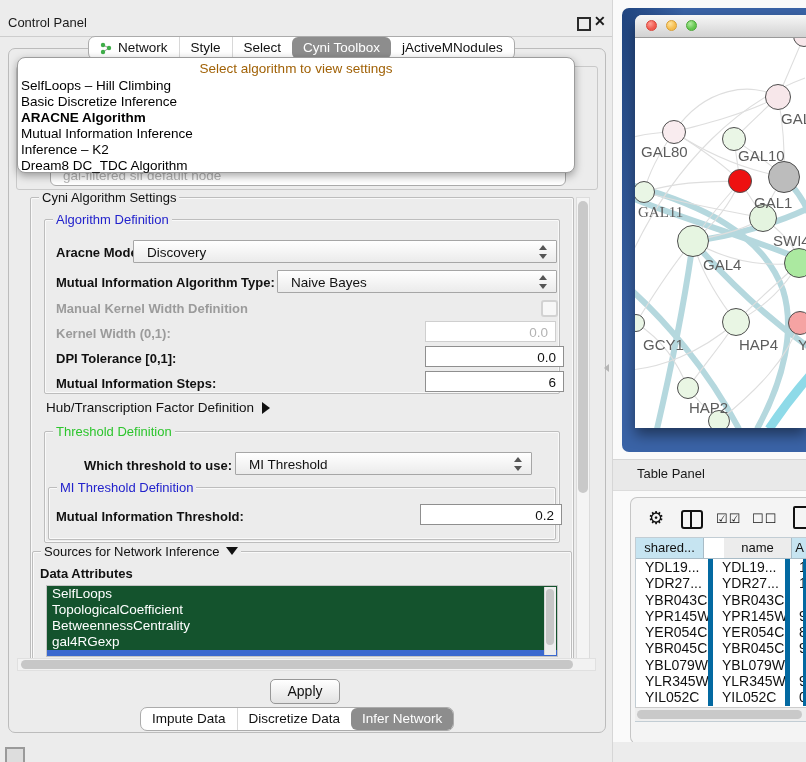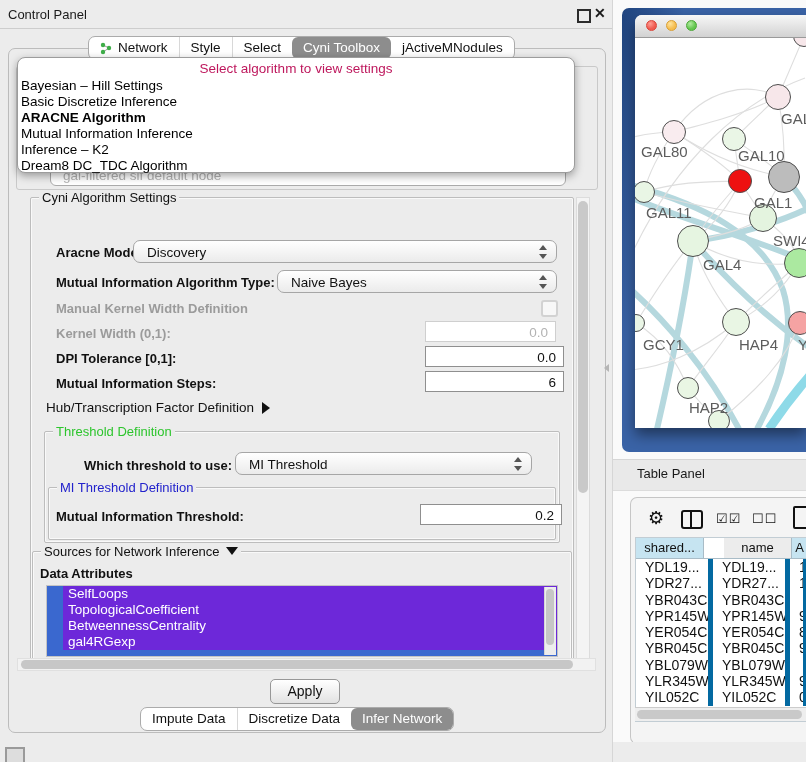--- a/index.html
+++ b/index.html
@@ -2,71 +2,71 @@
 <html><head>
 <meta charset="utf-8">
 <style>
   html,body{margin:0;padding:0;}
   body{width:806px;height:762px;position:relative;overflow:hidden;
        font-family:"Liberation Sans",sans-serif;background:#fafafa;color:#111;}
   .abs{position:absolute;}
 
   
   .control-panel{left:0;top:0;width:612px;height:762px;background:#ececec;border-right:1px solid #d6d6d6;}
-  .cp-titlebar{left:0;top:0;width:612px;height:28px;background:#ececec;border-bottom:1px solid #cdcdcd;}
+  .cp-titlebar{left:0;top:8px;width:612px;height:28px;background:#ececec;border-bottom:1px solid #cdcdcd;}
   .cp-title{left:8px;top:7px;font-size:13px;color:#1a1a1a;}
   .float-btn{left:577px;top:9px;width:10px;height:10px;border:2px solid #2b2b2b;background:transparent;}
   .close-btn{left:594px;top:5px;font-size:14px;font-weight:bold;color:#1a1a1a;}
 
   .content-frame{left:8px;top:48px;width:596px;height:683px;border:1px solid #bcbcbc;border-radius:7px;background:#ececec;}
 
   .tabbar{height:22px;background:#fff;border:1px solid #ababab;border-radius:7px;display:flex;align-items:center;z-index:6;}
   .tab{font-size:13.5px;color:#111;padding:0 11px;height:22px;line-height:22px;white-space:nowrap;display:flex;align-items:center;gap:5px;}
   .tab + .tab{border-left:1px solid #d8d8d8;}
   .tab.selected{background:#8d8d8d;color:#fff;border-radius:6px;border-left:none;}
   .tab.selected + .tab{border-left:none;}
   .top-tabbar{left:88px;top:36px;}
   .bottom-tabbar{left:140px;top:707px;}
 
   
   .algo-dropdown{left:17px;top:57px;width:558px;height:116px;background:#fff;border:1px solid #9c9c9c;
       border-radius:8px;box-shadow:0 3px 9px rgba(0,0,0,.35);z-index:10;padding-top:3px;box-sizing:border-box;}
-  .algo-placeholder{text-align:center;color:#be185d;font-size:13.5px;height:17px;line-height:16px;}
+  .algo-placeholder{text-align:center;color:#a16207;font-size:13.5px;height:17px;line-height:16px;}
   .algo-item{font-size:13.5px;color:#000;height:16px;line-height:16px;padding-left:3px;white-space:nowrap;}
   .algo-item.bold{font-weight:bold;}
 
   .bg-group{left:16px;top:66px;width:580px;height:122px;border:1px solid #c9c9c9;border-radius:3px;z-index:1;}
   .bg-combo{left:50px;top:163px;width:516px;height:23px;border:1px solid #ababab;border-radius:6px;background:#fff;
       z-index:2;color:#b3b3b3;font-size:13.5px;line-height:23px;padding-left:12px;box-sizing:border-box;white-space:nowrap;overflow:hidden;}
 
   
   .groupbox{border:1px solid #bdbdbd;border-radius:2px;box-shadow:inset 0 0 0 1px rgba(255,255,255,.7);}
   .group-label{position:absolute;top:-8px;left:8px;background:#ececec;padding:0 3px;font-size:13px;white-space:nowrap;}
   .lbl-blue{color:#2222cc;}
   .lbl-green{color:#2dc52d;}
   .lbl-black{color:#111;}
 
   .fieldlabel{font-size:13px;font-weight:bold;color:#111;white-space:nowrap;}
   .fieldlabel.disabled{color:#9b9b9b;}
-  .combo{height:23px;border:1px solid #a6a6a6;border-radius:7px;background:linear-gradient(#ffffff,#ebebeb);
+  .combo{height:23px;border:1px solid #a6a6a6;border-radius:1px;background:linear-gradient(#ffffff,#ebebeb);
       font-size:13.5px;line-height:23px;padding-left:13px;color:#111;box-sizing:border-box;white-space:nowrap;}
   .spin{position:absolute;right:8px;top:4px;width:9px;height:14px;}
   .spin::before{content:"";position:absolute;top:0;left:0;border-left:4px solid transparent;border-right:4px solid transparent;border-bottom:5px solid #555;}
   .spin::after{content:"";position:absolute;bottom:0;left:0;border-left:4px solid transparent;border-right:4px solid transparent;border-top:5px solid #555;}
   .field{height:21px;border:1px solid #8f8f8f;background:#fff;font-size:13.5px;line-height:21px;
       text-align:right;padding-right:7px;box-sizing:border-box;color:#111;}
   .field.disabled{border:1px solid #cfcfcf;color:#b3b3b3;}
   .checkbox{width:13px;height:13px;border:2px solid #d2d2d2;border-radius:3px;background:#f7f7f7;}
 
   .expander{font-size:13.5px;color:#111;white-space:nowrap;}
   .arrow-right{display:inline-block;margin-left:8px;border-top:6px solid transparent;border-bottom:6px solid transparent;border-left:8px solid #111;vertical-align:-2px;}
   .arrow-down{display:inline-block;margin-left:6px;border-left:6px solid transparent;border-right:6px solid transparent;border-top:8px solid #111;vertical-align:1px;}
 
   .attr-list{left:46px;top:585px;width:510px;height:70px;border:1px solid #c4c4c4;background:#3a68cf;overflow:hidden;}
-  .attr-item{height:16px;line-height:16px;background:#6d28d9;color:#fff;font-size:13.5px;padding-left:5px;white-space:nowrap;margin-left:16px;}
+  .attr-item{height:16px;line-height:16px;background:#14532d;color:#fff;font-size:13.5px;padding-left:5px;white-space:nowrap;}
   .attr-scroll{position:absolute;right:1px;top:1px;width:11px;height:68px;background:#ededed;border-left:1px solid #d5d5d5;}
   .attr-thumb{position:absolute;left:1px;top:2px;width:8px;height:56px;background:#c6c6c6;border-radius:4px;}
 
   .vscroll{left:576px;top:197px;width:14px;height:467px;background:#f4f4f4;border:1px solid #dcdcdc;box-sizing:border-box;}
   .vscroll-thumb{position:absolute;left:1px;top:3px;width:10px;height:292px;background:#c9c9c9;border-radius:6px;}
   .hscroll{left:17px;top:658px;width:579px;height:13px;background:#f2f2f2;border:1px solid #e0e0e0;box-sizing:border-box;}
   .hscroll-thumb{position:absolute;left:3px;top:1px;width:552px;height:9px;background:#c7c7c7;border-radius:5px;}
 
   .apply-btn{left:270px;top:679px;width:68px;height:23px;border:1px solid #979797;border-radius:5px;
       background:linear-gradient(#ffffff,#e2e2e2);font-size:14px;text-align:center;line-height:23px;color:#111;}
@@ -147,32 +147,35 @@
       <div class="tab">
         <span>jActiveMNodules</span>
       </div>
     </div>
 
   <div class="abs bg-group"></div>
   <div class="abs bg-combo">gal-filtered sif default node</div>
 
   <div class="abs algo-dropdown" id="algo-dropdown">
     <div class="algo-placeholder">Select algorithm to view settings</div>
-  <div class="algo-item">Bayesian – Hill Settings</div>
+  <div class="algo-item">SelfLoops – Hill Climbing</div>
       <div class="algo-item">Basic Discretize Inference</div>
       <div class="algo-item bold">ARACNE Algorithm</div>
       <div class="algo-item">Mutual Information Inference</div>
       <div class="algo-item">Inference – K2</div>
       <div class="algo-item">Dream8 DC_TDC Algorithm</div>
     </div>
 
   <div class="abs groupbox" style="left:30px;top:197px;width:542px;height:467px;">
     <span class="group-label lbl-black">Cyni Algorithm Settings</span>
   </div>
 
+  <div class="abs groupbox" style="left:44px;top:219px;width:514px;height:173px;">
+    <span class="group-label lbl-blue">Algorithm Definition</span>
+  </div>
 
   <div class="abs fieldlabel" style="left:56px;top:245px;">Aracne Mode:</div>
   <div class="abs combo" style="left:133px;top:240px;width:424px;">
     <span>Discovery</span>
     <span class="spin"></span>
   </div>
 
   <div class="abs fieldlabel" style="left:56px;top:275px;">Mutual Information Algorithm Type:</div>
   <div class="abs combo" style="left:277px;top:270px;width:280px;">
     <span>Naive Bayes</span>
@@ -310,21 +313,21 @@
       <div class="net-node" style="left: 42px; top: 187px; width: 32px; height: 32px; background: rgb(230, 245, 225);"></div>
       <div class="net-node" style="left: 149px; top: 210px; width: 30px; height: 30px; background: rgb(171, 233, 160);"></div>
       <div class="net-node" style="left: -8px; top: 276px; width: 18px; height: 18px; background: rgb(234, 246, 230);"></div>
       <div class="net-node" style="left: 87px; top: 270px; width: 28px; height: 28px; background: rgb(233, 246, 228);"></div>
       <div class="net-node" style="left: 153px; top: 273px; width: 24px; height: 24px; background: rgb(245, 163, 163);"></div>
       <div class="net-node" style="left: 42px; top: 339px; width: 22px; height: 22px; background: rgb(233, 246, 228);"></div>
       <div class="net-node" style="left: 73px; top: 372px; width: 22px; height: 22px; background: rgb(233, 246, 228);"></div>
       <div class="net-label" style="left: 146px; top: 72px;">GAL</div>
       <div class="net-label" style="left: 6px; top: 105px;">GAL80</div>
       <div class="net-label" style="left: 103px; top: 109px;">GAL10</div>
-      <div class="net-label" style="left: 11px; top: 166px;">GAL11</div>
+      <div class="net-label" style="left: 3px; top: 166px; font-family: Liberation Serif, serif;">GAL11</div>
       <div class="net-label" style="left: 119px; top: 156px;">GAL1</div>
       <div class="net-label" style="left: 138px; top: 194px;">SWI4</div>
       <div class="net-label" style="left: 68px; top: 218px;">GAL4</div>
       <div class="net-label" style="left: 8px; top: 298px;">GCY1</div>
       <div class="net-label" style="left: 104px; top: 298px;">HAP4</div>
       <div class="net-label" style="left: 163px; top: 298px;">Y</div>
       <div class="net-label" style="left: 54px; top: 361px;">HAP2</div>
     </div>
 </div>
 

